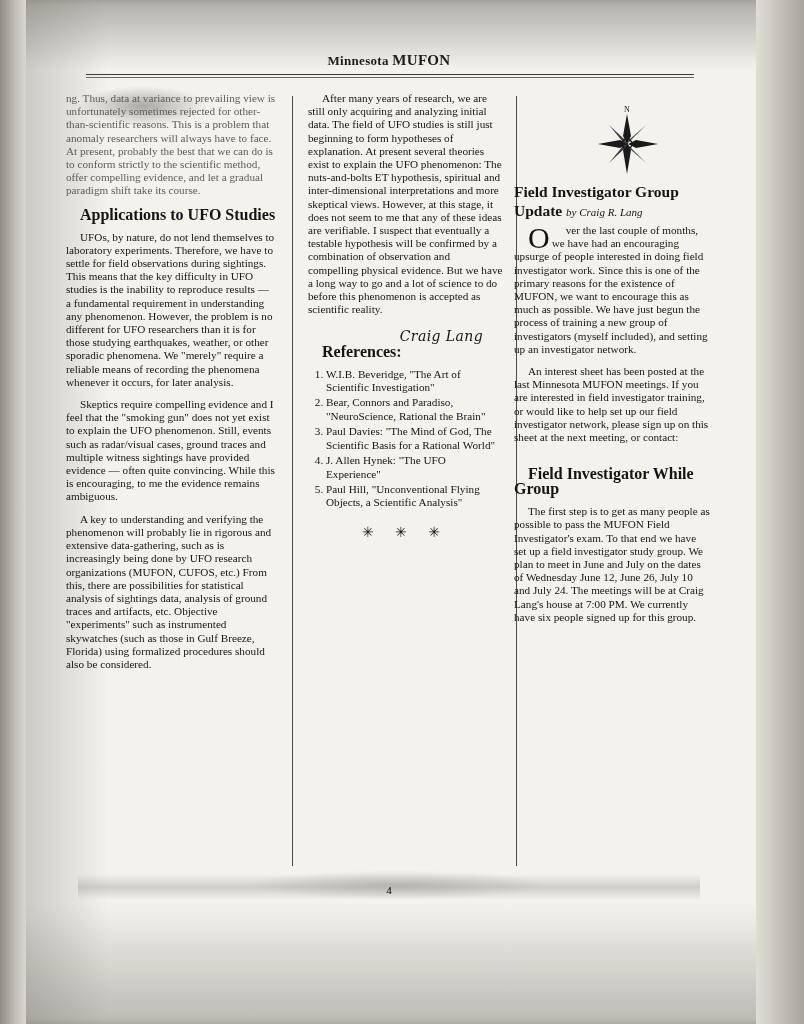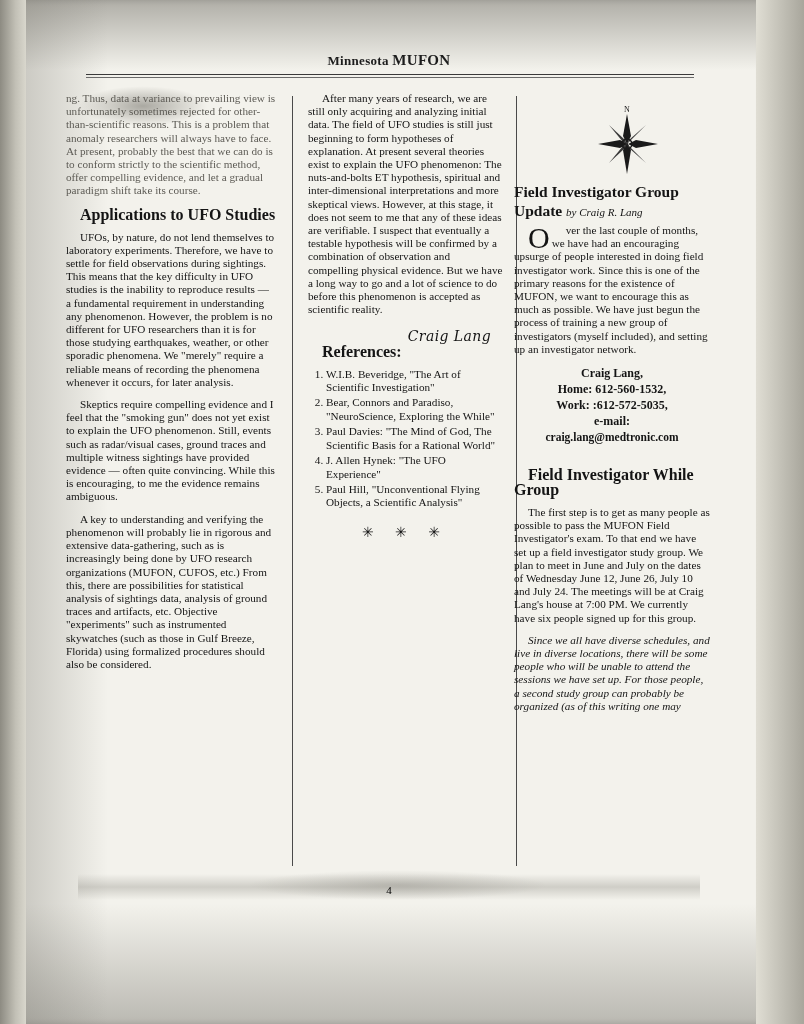--- a/index.html
+++ b/index.html
@@ -145,21 +145,21 @@
     font-style: italic;
     font-size: 11px;
     font-weight: normal;
   }
   .signature {
     text-align: right;
     font-style: italic;
     font-size: 14px;
     font-family: "DejaVu Serif", serif;
     margin-top: 14px;
-    margin-right: 12px;
+    margin-right: 20px;
     letter-spacing: 0.4px;
   }
   ol.refs {
     margin: 2px 0 0 0;
     padding-left: 18px;
     font-size: 11.2px;
     line-height: 13.4px;
   }
   ol.refs li { margin-bottom: 2px; }
   .stars {
@@ -243,21 +243,21 @@
       <p>Skeptics require compelling evidence and I feel that the "smoking gun" does not yet exist to explain the UFO phenomenon. Still, events such as radar/visual cases, ground traces and multiple witness sightings have provided evidence — often quite convincing. While this is encouraging, to me the evidence remains ambiguous.</p>
       <p>A key to understanding and verifying the phenomenon will probably lie in rigorous and extensive data-gathering, such as is increasingly being done by UFO research organizations (MUFON, CUFOS, etc.) From this, there are possibilities for statistical analysis of sightings data, analysis of ground traces and artifacts, etc. Objective "experiments" such as instrumented skywatches (such as those in Gulf Breeze, Florida) using formalized procedures should also be considered.</p>
     </div>
 
     <div class="col col2">
       <p>After many years of research, we are still only acquiring and analyzing initial data. The field of UFO studies is still just beginning to form hypotheses of explanation. At present several theories exist to explain the UFO phenomenon: The nuts-and-bolts ET hypothesis, spiritual and inter-dimensional interpretations and more skeptical views. However, at this stage, it does not seem to me that any of these ideas are verifiable.  I suspect that eventually a testable hypothesis will be confirmed by a combination of observation and compelling physical evidence. But we have a long way to go and a lot of science to do before this phenomenon is accepted as scientific reality.</p>
       <div class="signature">Craig Lang</div>
       <p class="sec-head" style="">References:</p>
       <ol class="refs">
         <li>W.I.B. Beveridge, "The Art of Scientific Investigation"</li>
-        <li>Bear, Connors and Paradiso, "NeuroScience, Exploring the While"</li>
+        <li>Bear, Connors and Paradiso, "NeuroScience, Rational the Brain"</li>
         <li>Paul Davies: "The Mind of God, The Scientific Basis for a Rational World"</li>
         <li>J. Allen Hynek: "The UFO Experience"</li>
         <li>Paul Hill, "Unconventional Flying Objects, a Scientific Analysis"</li>
       </ol>
       <div class="stars">✳ ✳ ✳</div>
     </div>
 
     <div class="compass">
       <svg width="74" height="78" viewBox="0 0 74 78" xmlns="http://www.w3.org/2000/svg">
         <text x="37" y="12" font-size="8" text-anchor="middle" font-family="Liberation Serif, serif" fill="#1a1a1a">N</text>
@@ -274,30 +274,23 @@
     </div>
 
     <div class="col col3" style="top:178px;">
       <div class="big-head">
         <span>Field Investigator Group Update</span>
         <span class="byline">by Craig R. Lang</span>
       </div>
       <p class="dropcap-para">
         <span class="dropcap">O</span><span>ver the last couple of months, we have had an encouraging upsurge of people interested in doing field investigator work. Since this is one of the primary reasons for the existence of MUFON, we want to encourage this as much as possible. We have just begun the process of training a new group of investigators (myself included), and setting up an investigator network.</span>
       </p>
-      <div class="contact">
-        <div>Craig Lang,</div>
-        <div>Home:  612-560-1532,</div>
-        <div>Work:  :612-572-5035,</div>
-        <div>e-mail:</div>
-        <div class="email">craig.lang@medtronic.com</div>
-      </div>
+      <p>An interest sheet has been posted at the last Minnesota MUFON meetings. If you are interested in field investigator training, or would like to help set up our field investigator network, please sign up on this sheet at the next meeting, or contact:</p>
       <p class="sec-head" style="margin-top:22px;">Field Investigator While Group</p>
       <p>The first step is to get as many people as possible to pass the MUFON Field Investigator's exam. To that end we have set up a field investigator study group. We plan to meet in June and July on the dates of Wednesday June 12, June 26, July 10 and July 24. The meetings will be at Craig Lang's house at 7:00 PM. We currently have six people signed up for this group.</p>
-      <p class="italic-block">Since we all have diverse schedules, and live in diverse locations, there will be some people who will be unable to attend the sessions we have set up. For those people, a second study group can probably be organized (as of this writing one may</p>
     </div>
 
     <div class="page-fade-line"></div>
     <div class="folio">4</div>
 
   </div>
   <div class="edge-left"></div>
   <div class="edge-right"></div>
 </div>
 

